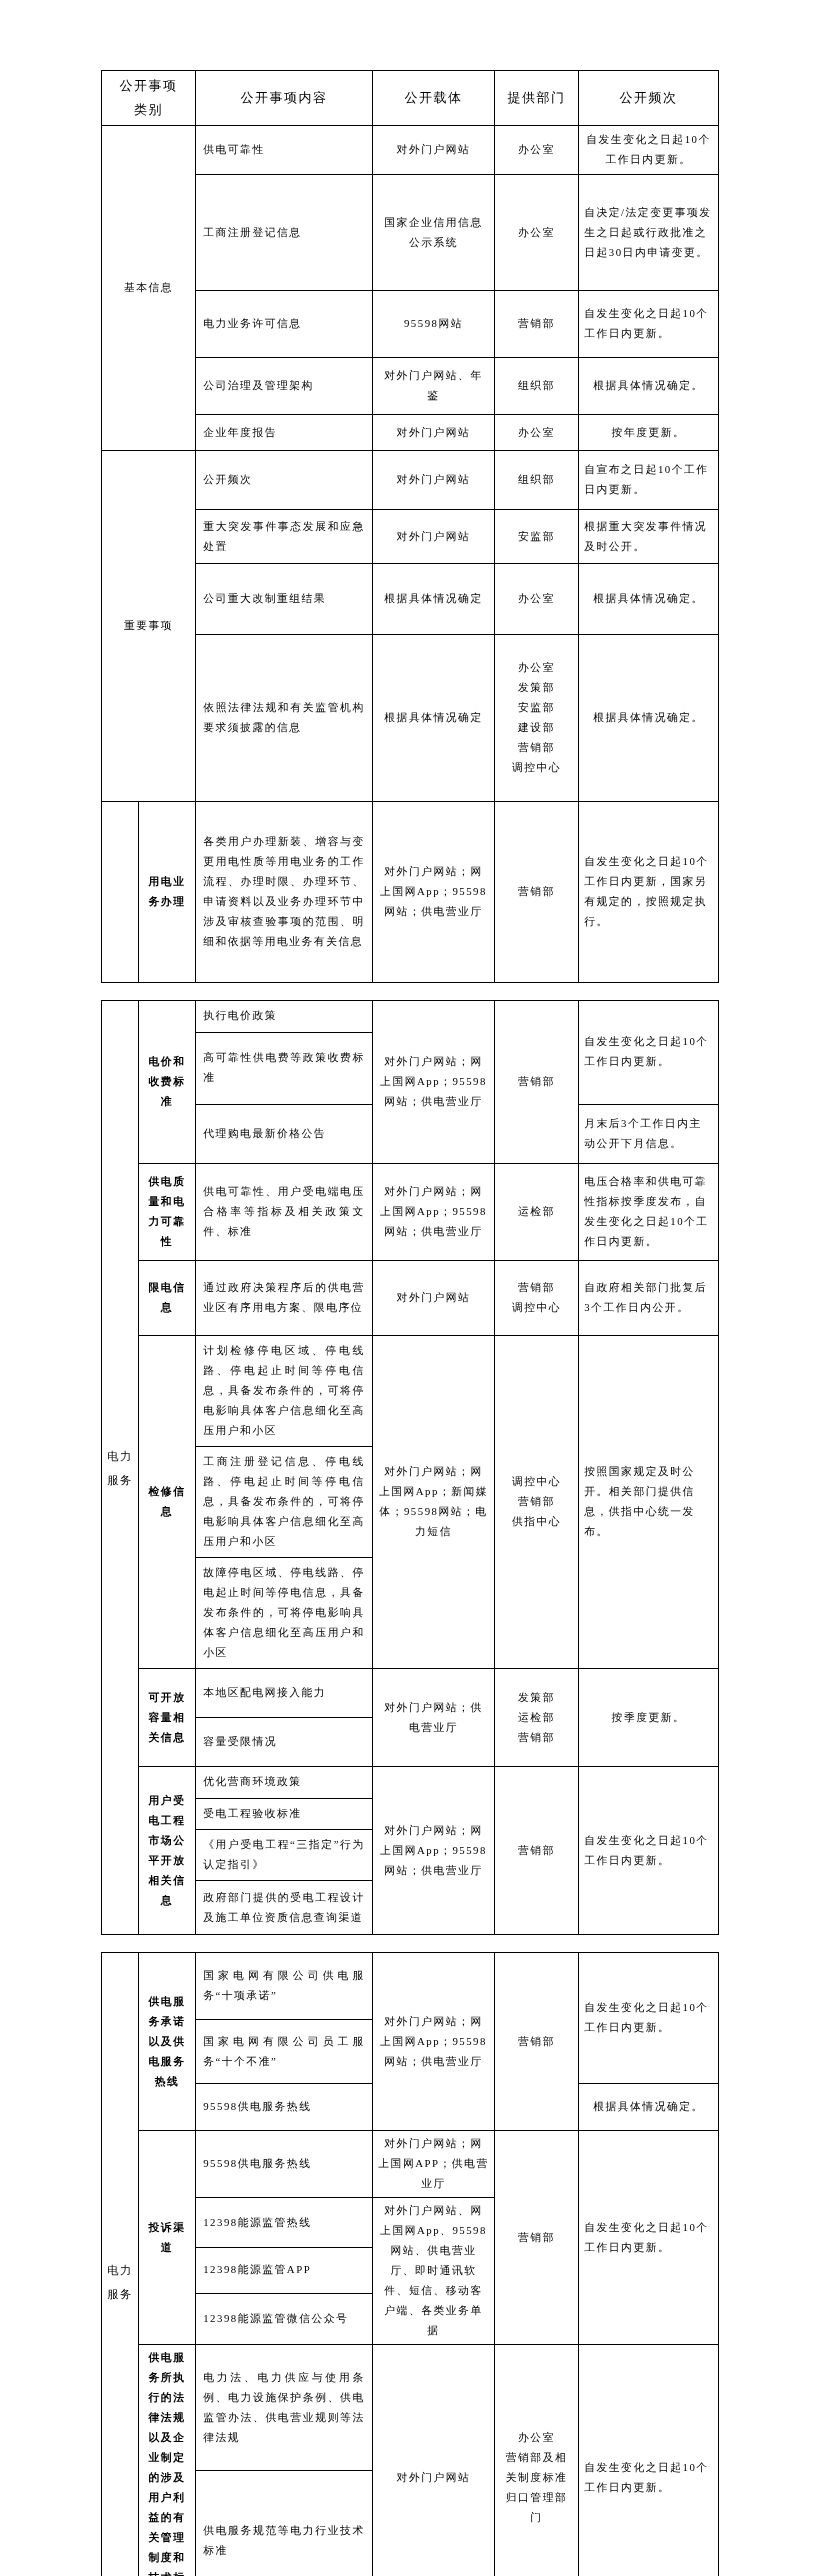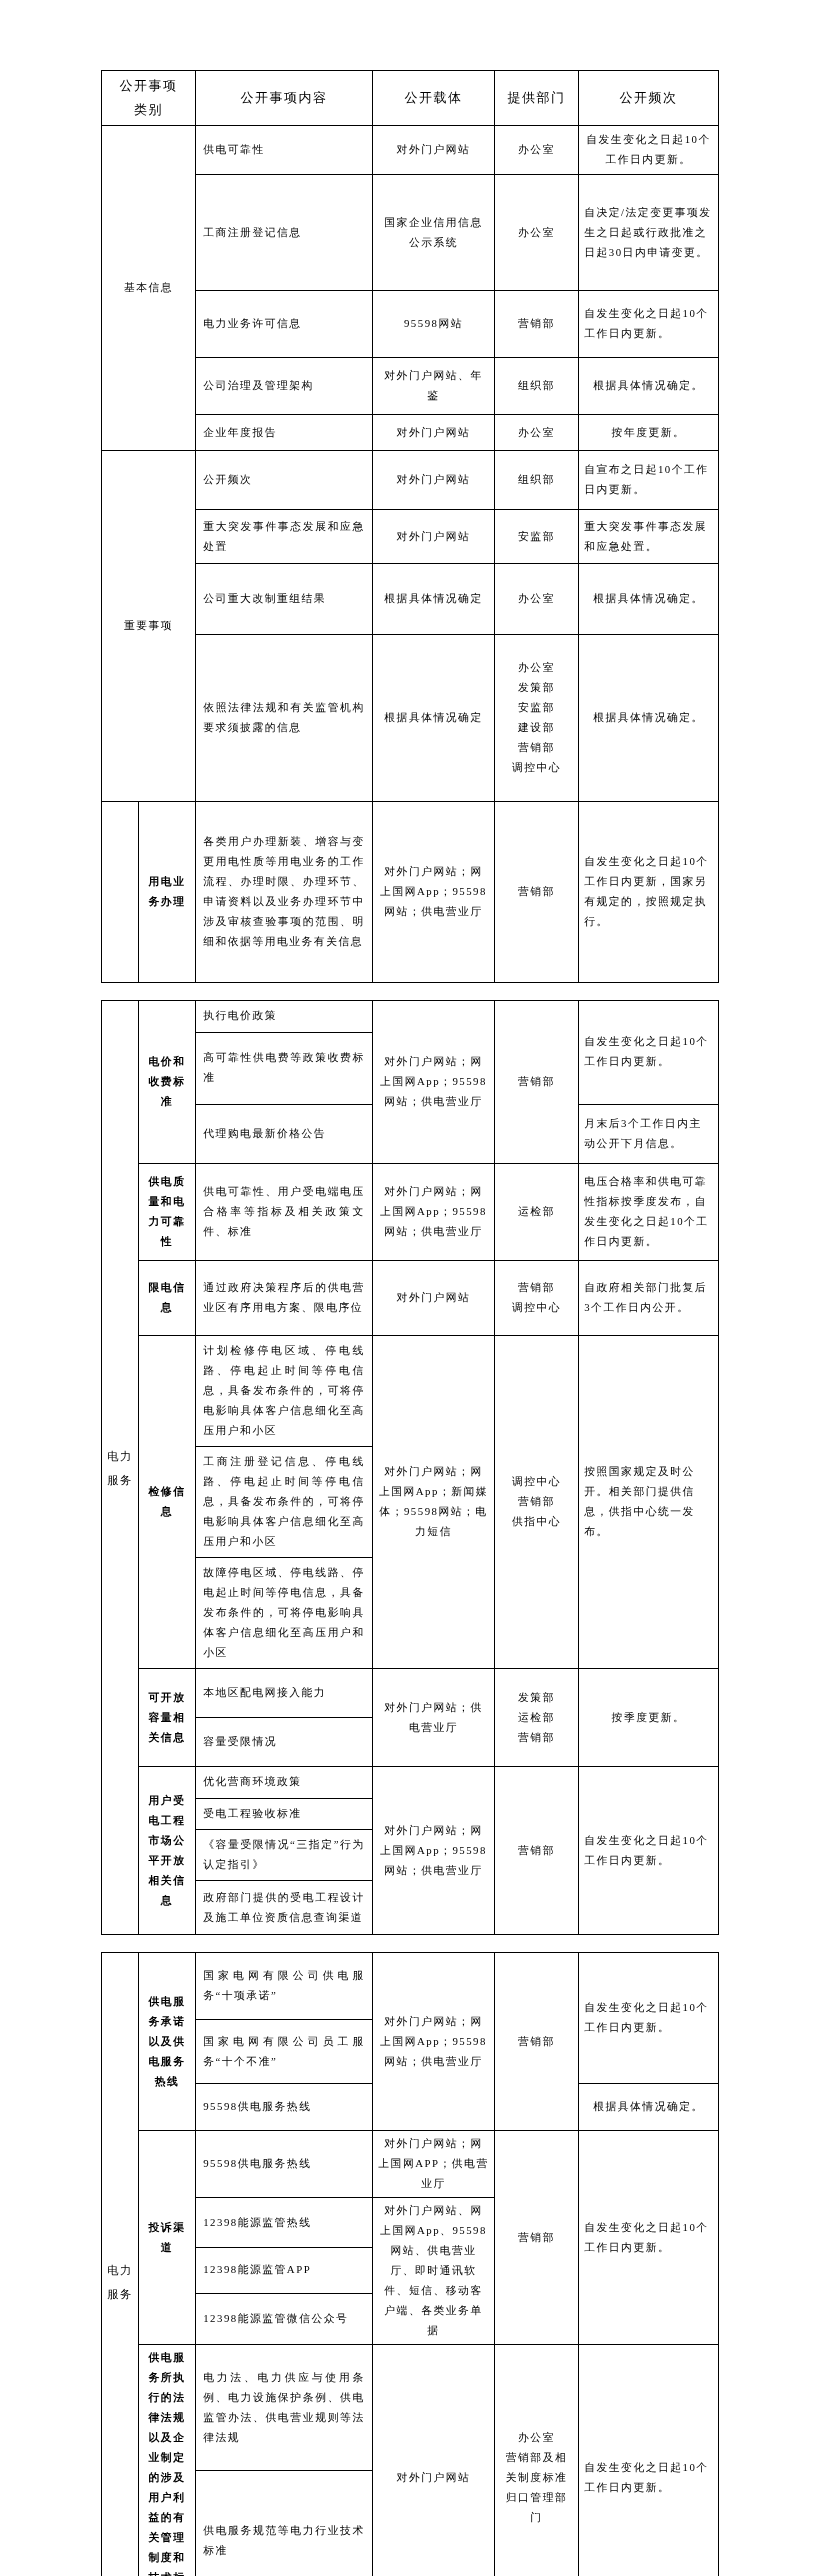--- a/index.html
+++ b/index.html
@@ -76,21 +76,21 @@
       <td colspan="2" rowspan="4">重要事项</td>
       <td colspan="2" class="content">公开频次</td>
       <td>对外门户网站</td>
       <td>组织部</td>
       <td class="left">自宣布之日起10个工作日内更新。</td>
     </tr>
     <tr style="height:54px">
       <td colspan="2" class="content">重大突发事件事态发展和应急处置</td>
       <td>对外门户网站</td>
       <td>安监部</td>
-      <td class="left">重大突发事件事态发展和应急处置。</td>
+      <td class="left">根据重大突发事件情况及时公开。</td>
     </tr>
     <tr style="height:71px">
       <td colspan="2" class="content">公司重大改制重组结果</td>
       <td>根据具体情况确定</td>
       <td>办公室</td>
       <td>根据具体情况确定。</td>
     </tr>
     <tr style="height:167px">
       <td colspan="2" class="content">依照法律法规和有关监管机构要求须披露的信息</td>
       <td>根据具体情况确定</td>
@@ -187,21 +187,21 @@
       <td rowspan="4" class="sub">用户受电工程市场公平开放相关信息</td>
       <td colspan="2" class="content">优化营商环境政策</td>
       <td rowspan="4">对外门户网站；网上国网App；95598网站；供电营业厅</td>
       <td rowspan="4">营销部</td>
       <td rowspan="4" class="left">自发生变化之日起10个工作日内更新。</td>
     </tr>
     <tr style="height:25px">
       <td colspan="2" class="content">受电工程验收标准</td>
     </tr>
     <tr style="height:39px">
-      <td colspan="2" class="content">《容量受限情况“三指定”行为认定指引》</td>
+      <td colspan="2" class="content">《用户受电工程“三指定”行为认定指引》</td>
     </tr>
     <tr style="height:54px">
       <td colspan="2" class="content">政府部门提供的受电工程设计及施工单位资质信息查询渠道</td>
     </tr>
   </tbody>
     </table>
 
   <div class="gap2"></div>
 
   <table>

